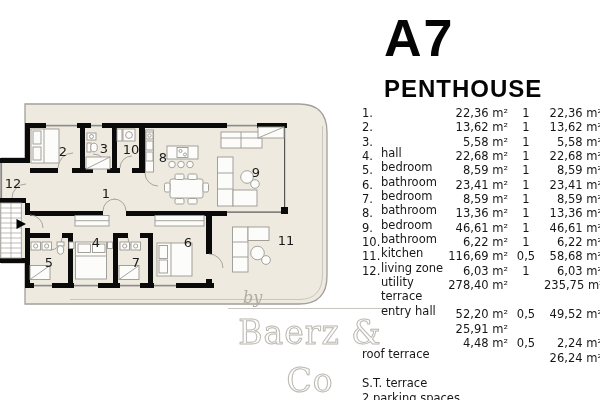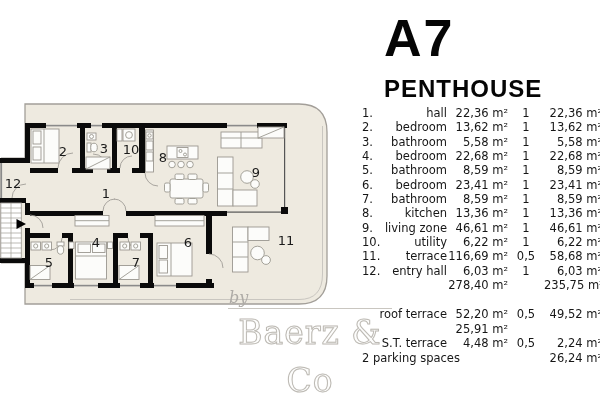--- a/index.html
+++ b/index.html
@@ -12,33 +12,33 @@
               line-height:56px;letter-spacing:2px;color:#050505;}
   .title-sub{font-family:"Liberation Sans",sans-serif;font-weight:800;font-size:24px;
              line-height:26px;letter-spacing:1px;color:#050505;margin-top:10px;}
 
   
   .area-table{position:absolute;left:362px;top:106px;width:260px;z-index:2;
               font-size:11.5px;color:#161616;}
   .trow{display:grid;grid-template-columns:19px 66px 61px 36px 58px;
         height:14.35px;line-height:14.35px;white-space:nowrap;}
   .c-num{text-align:left;}
-  .c-name{text-align:right;}
+  .c-name{text-align:left;margin-top:40px;}
   .c-area{text-align:right;}
   .c-fac{text-align:center;}
   .c-wt{text-align:right;}
   .extras{margin-top:15px;}
   .x-name{grid-column:1/3;white-space:nowrap;overflow:visible;}
 
   
   .plan-svg{position:absolute;left:0;top:95px;width:345px;height:225px;z-index:0;}
   .room-label{font-family:"DejaVu Sans",sans-serif;font-size:13px;fill:#1a1a1a;}
 
   
-  .wm-by{position:absolute;left:229px;top:288px;z-index:1;font-family:"DejaVu Serif",serif;
+  .wm-by{position:absolute;left:243px;top:288px;z-index:1;font-family:"DejaVu Serif",serif;
          font-style:italic;font-size:16px;color:#aeaba6;}
   .wm{position:absolute;left:228px;top:308px;width:164px;z-index:1;text-align:center;}
   .wm-rule{height:1px;background:#c9c6c0;}
   .wm-brand{font-family:"DejaVu Serif",serif;font-size:33px;line-height:48px;letter-spacing:1px;
             color:#fdfdfc;-webkit-text-stroke:1px #bdbab4;text-shadow:0 0 1px #c5c2bc;}
 </style>
 </head>
 <body>
 
 <div class="title-block">

